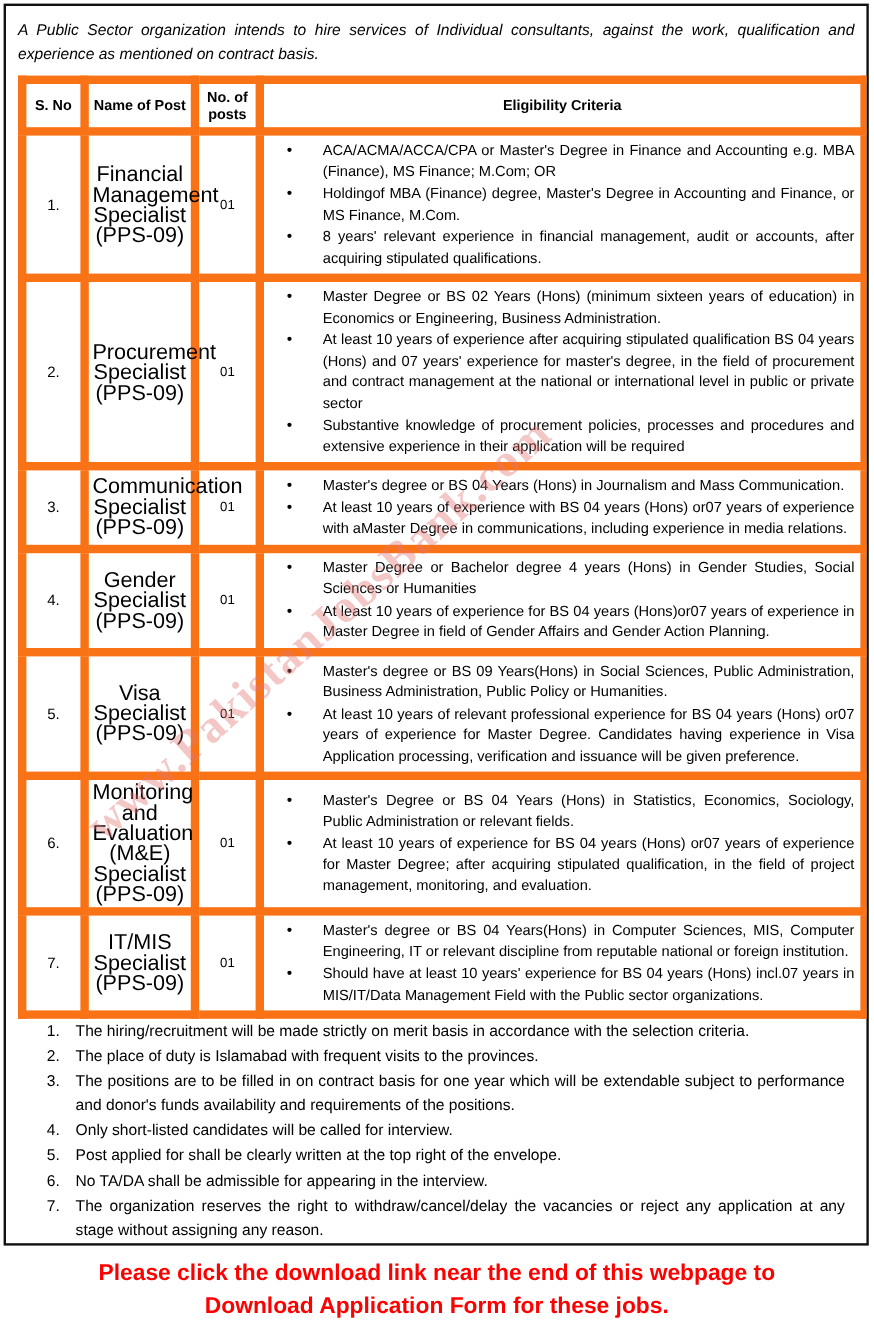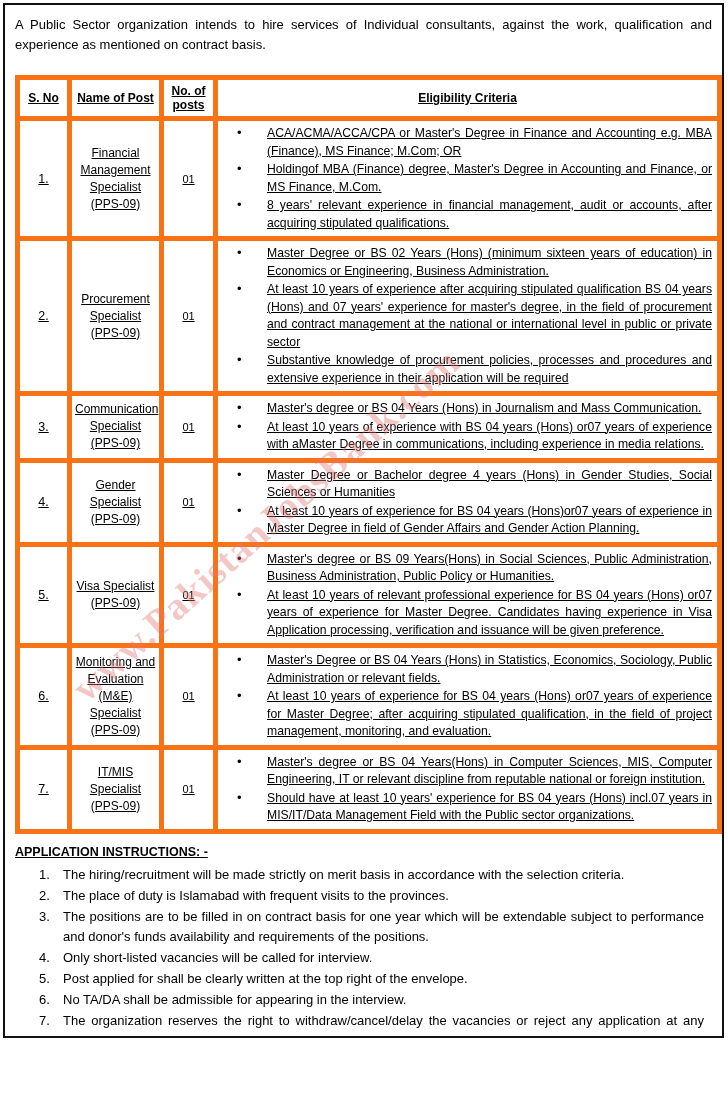--- a/index.html
+++ b/index.html
@@ -79,60 +79,60 @@
     left: 533px;
     top: 0;
     font-size: 12.5px;
     font-weight: bold;
   }
   #intro {
     font-size: 13px;
     line-height: 20px;
     text-align: justify;
     text-align-last: left;
-    margin: 2px 2px 20px 2px;
+    margin: 2px 2px 8px 2px;
+    font-style: italic;
   }
 
   
   table#vacancy-table {
     width: 702px;
     border-collapse: collapse;
     table-layout: fixed;
     margin: 0 2px;
     position: relative;
     z-index: 2;
     background: transparent;
   }
   table#vacancy-table th,
   table#vacancy-table td {
-    border: 5px solid #f97316;
+    border: 7px solid #f97316;
     vertical-align: middle;
     padding: 2px 3px;
     background: transparent;
-    text-decoration: underline;
   }
   table#vacancy-table thead th {
     font-size: 12px;
     font-weight: bold;
     text-align: center;
     padding: 4px 2px;
     line-height: 14px;
   }
   col.c-sno   { width: 52px; }
   col.c-name  { width: 92px; }
   col.c-posts { width: 54px; }
   col.c-elig  { width: 504px; }
 
   td.sno {
     text-align: center;
     font-size: 12.5px;
   }
   td.post {
     text-align: center;
-    font-size: 12px;
+    font-size: 18px;
     line-height: 17px;
   }
   td.posts {
     text-align: center;
     font-size: 11px;
   }
   td.elig { padding: 3px 6px 3px 2px; }
 
   ul.crit {
     margin: 2px;
@@ -306,33 +306,34 @@
               <td class="elig">
                 <ul class="crit">
                   <li>Master's degree or BS 04 Years(Hons) in Computer Sciences, MIS, Computer Engineering, IT or relevant discipline from reputable national or foreign institution.</li>
                   <li>Should have at least 10 years' experience for BS 04 years (Hons) incl.07 years in MIS/IT/Data Management Field with the Public sector organizations.</li>
                 </ul>
               </td>
             </tr>
           </tbody>
       </table>
 
-      <div id="instr-heading">APPLICATION INSTRUCTIONS: -</div>
 
       <ol id="instructions">
           <li>The hiring/recruitment will be made strictly on merit basis in accordance with the selection criteria.</li>
           <li>The place of duty is Islamabad with frequent visits to the provinces.</li>
           <li>The positions are to be filled in on contract basis for one year which will be extendable subject to performance and donor's funds availability and requirements of the positions.</li>
-          <li>Only short-listed vacancies will be called for interview.</li>
+          <li>Only short-listed candidates will be called for interview.</li>
           <li>Post applied for shall be clearly written at the top right of the envelope.</li>
           <li>No TA/DA shall be admissible for appearing in the interview.</li>
           <li>The organization reserves the right to withdraw/cancel/delay the vacancies or reject any application at any stage without assigning any reason.</li>
           <li>Female candidates are encouraged to apply.</li>
           <li><span>The application on prescribed format alongwith CV, attested copies of CNIC, educational documents and experience certificates should reach PO Box No.551 on or before</span></li>
         </ol>
 
     </div>
   </div>
 
   <div id="footer-note" style="color: rgb(255, 0, 0);">
+    <div>Please click the download link near the end of this webpage to</div>
+    <div>Download Application Form for these jobs.</div>
   </div>
 
 </div>
 
 </body></html>

